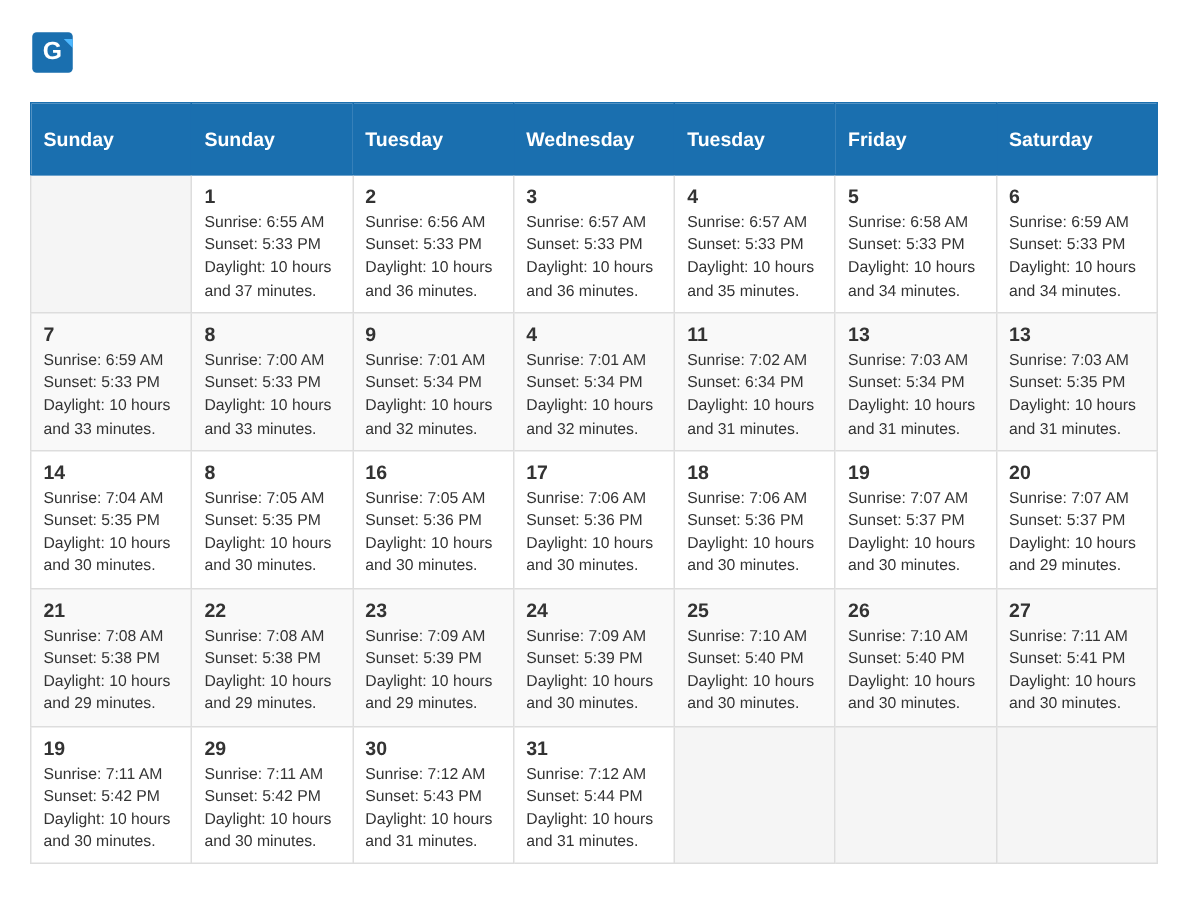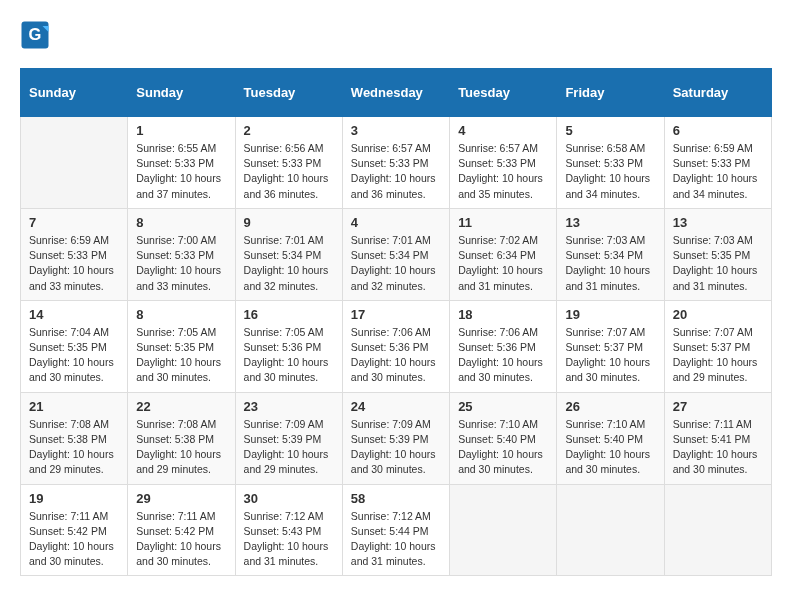--- a/index.html
+++ b/index.html
@@ -339,21 +339,21 @@
 and 30 minutes.</div>
         </td>
         <td>
           <span class="day-number">30</span>
           <div class="day-info" style="white-space: pre-line;">Sunrise: 7:12 AM
 Sunset: 5:43 PM
 Daylight: 10 hours
 and 31 minutes.</div>
         </td>
         <td>
-          <span class="day-number">58</span>
+          <span class="day-number">31</span>
           <div class="day-info" style="white-space: pre-line;">Sunrise: 7:12 AM
 Sunset: 5:44 PM
 Daylight: 10 hours
 and 31 minutes.</div>
         </td>
         <td class="empty-cell"></td>
         <td class="empty-cell"></td>
         <td class="empty-cell"></td>
       </tr>
     </tbody>

